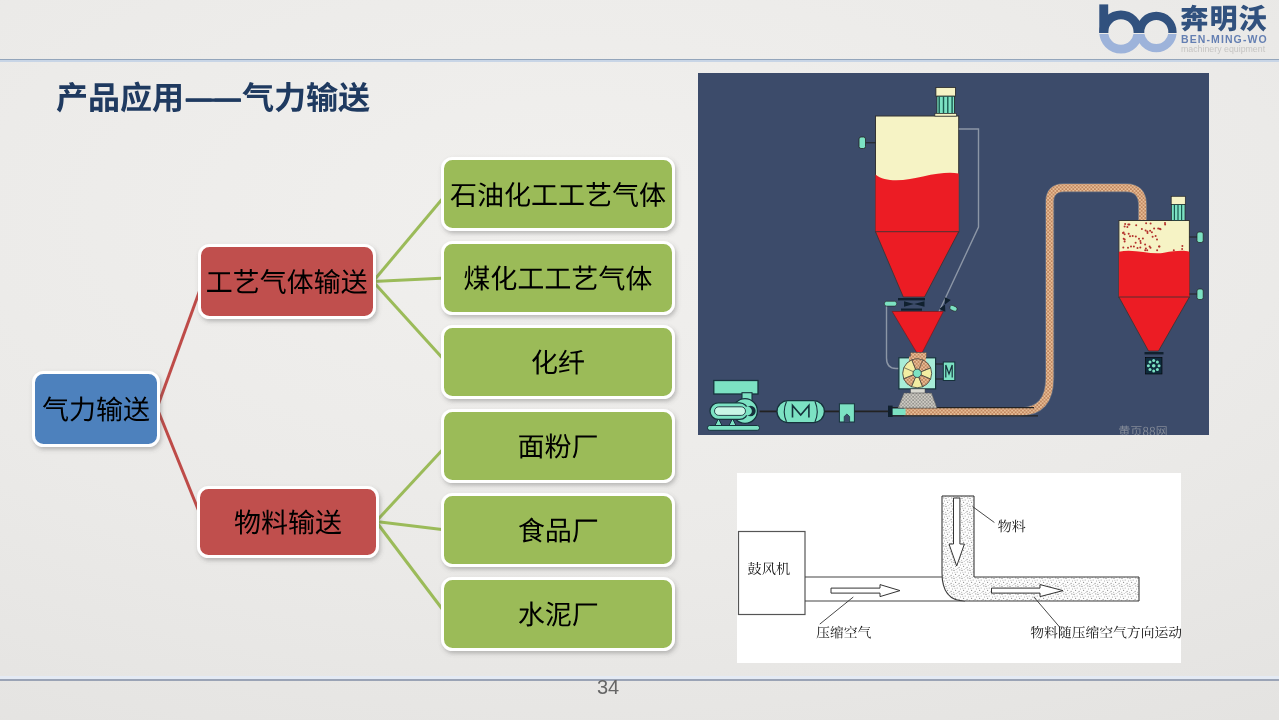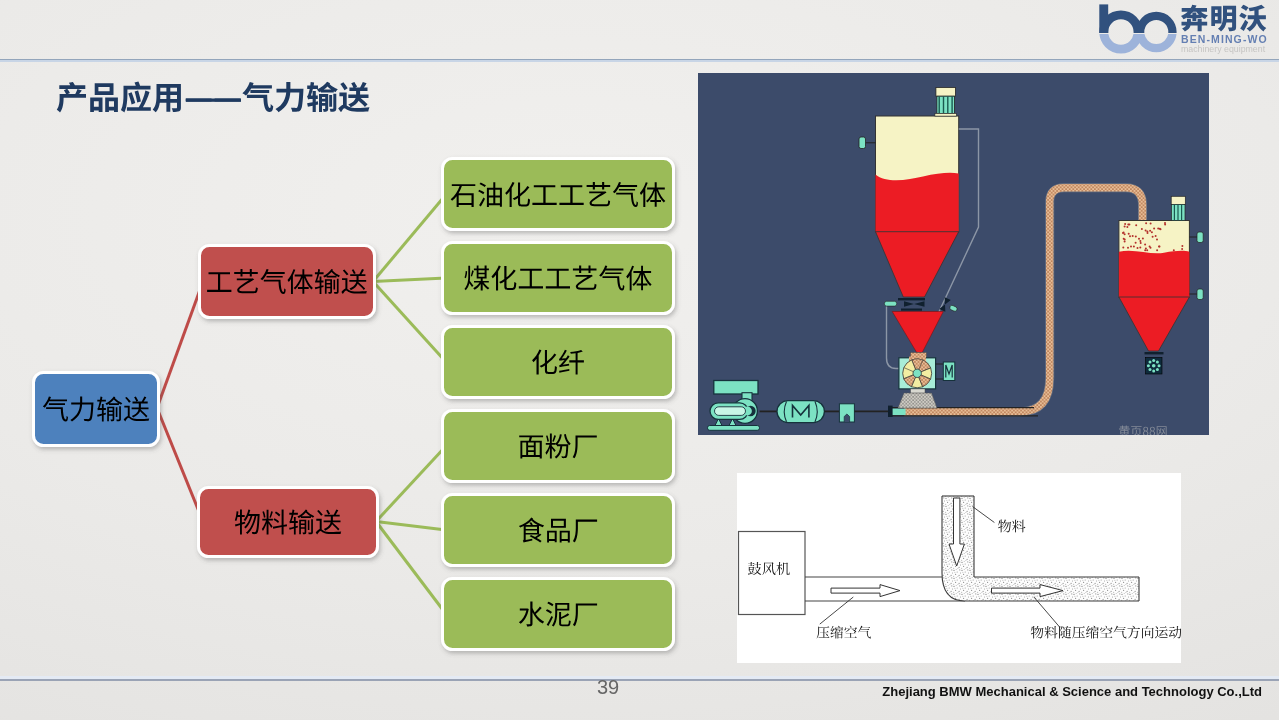--- a/index.html
+++ b/index.html
@@ -2,22 +2,21 @@
 <html><head><meta charset="utf-8"><style>
 html,body{margin:0;padding:0;}
 body{width:1279px;height:720px;overflow:hidden;font-family:"Liberation Sans",sans-serif;}
 #page{position:relative;width:1279px;height:720px;background:radial-gradient(140% 120% at 45% 30%,#F1F0EE 0%,#EBEAE8 40%,#E4E3E1 70%,#D8D7D5 100%);}
 </style></head><body>
 <div id="page">
 <div style="position:absolute;left:0;top:59px;width:1279px;height:1px;background:#93A5BB"></div>
 <div style="position:absolute;left:0;top:60px;width:1279px;height:2px;background:#C8D5E6"></div>
 <div style="position:absolute;left:0;top:676px;width:1279px;height:3px;background:#E4EAF4"></div>
 <div style="position:absolute;left:0;top:679px;width:1279px;height:2px;background:#9AA3B5"></div>
-<div style="position:absolute;left:588px;top:676px;width:40px;text-align:center;font-size:20px;color:#666;">39</div>
-<div style="position:absolute;right:17px;top:684px;font-size:13px;font-weight:bold;color:#111;">Zhejiang BMW Mechanical &amp; Science and Technology Co.,Ltd</div>
+<div style="position:absolute;left:588px;top:676px;width:40px;text-align:center;font-size:20px;color:#666;">34</div>
 <svg width="511" height="362" viewBox="0 0 511 362" style="position:absolute;left:698px;top:73px">
       <defs>
 <pattern id="tubep" width="3.6" height="3.6" patternUnits="userSpaceOnUse">
  <rect width="3.6" height="3.6" fill="#E7BD96"></rect>
  <circle cx="0.9" cy="1.0" r="0.75" fill="#9A5028"></circle>
           <circle cx="2.7" cy="2.8" r="0.75" fill="#9A5028"></circle>
 </pattern>
 <pattern id="gstip" width="3.4" height="3.4" patternUnits="userSpaceOnUse">
  <rect width="3.4" height="3.4" fill="#CFCCC4"></rect>
  <circle cx="0.9" cy="0.9" r="0.68" fill="#4e4e4e"></circle>

